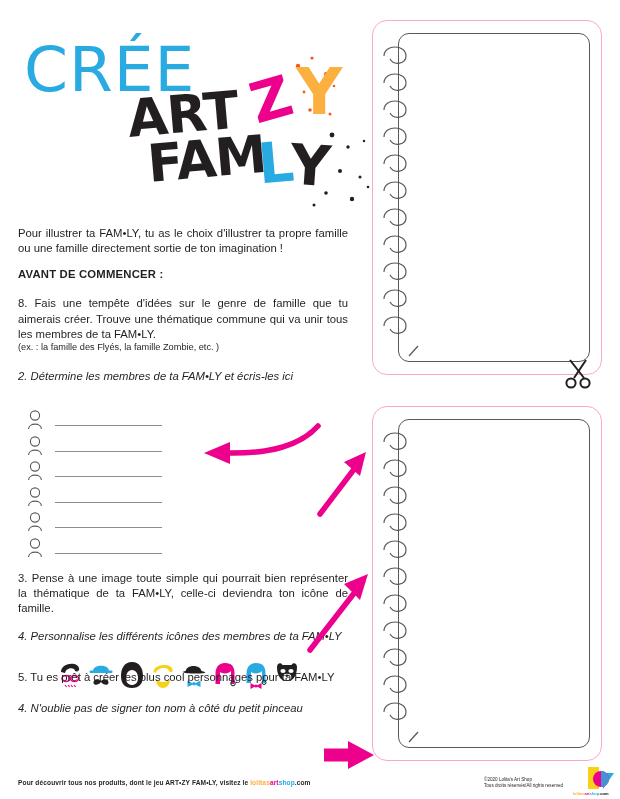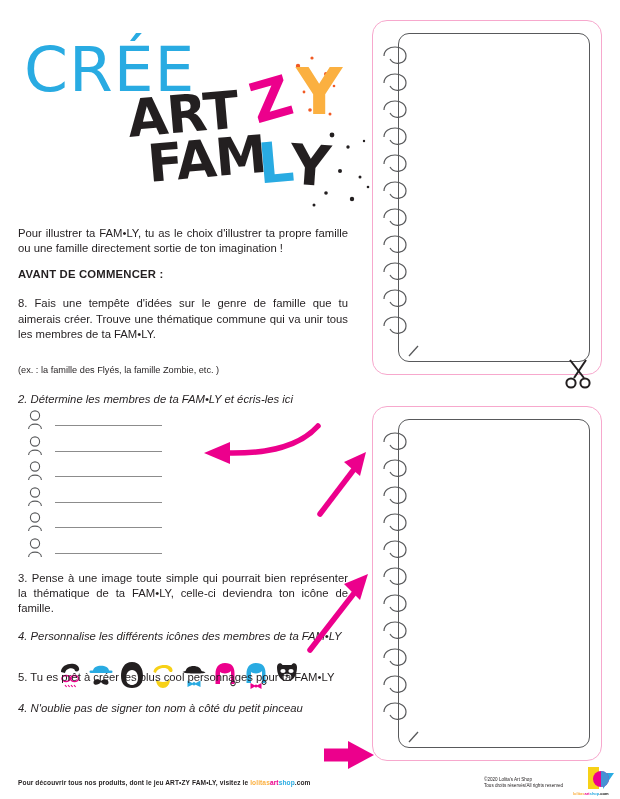--- a/index.html
+++ b/index.html
@@ -69,21 +69,21 @@
   .col-left { position: absolute; left: 18px; top: 226px; width: 330px; }
   p.body {
     font-size: 11.3px; line-height: 15.2px; color: #231f20;
     text-align: justify; font-family: "Liberation Sans", sans-serif;
   }
   p.body.nojust { text-align: left; font-style: italic; }
   .bold-head {
     font-weight: bold; font-size: 11.3px; color: #231f20;
     margin-top: 12px; letter-spacing: .2px;
   }
-  .small-note { font-size: 9.2px; line-height: 11px; color:#231f20;margin-top:23px; }
+  .small-note { font-size: 9.2px; line-height: 11px; color:#231f20; }
   .sp16 { height: 16px; }
   .sp12 { height: 12px; }
 
   
   .members { position: absolute; left: 22px; top: 408px; width: 180px; }
   .member-row { position: relative; height: 25.5px; }
   .member-line {
     position: absolute; left: 33px; top: 17px;
     width: 107px; height: 1px; background: #8c8c8c;
   }

